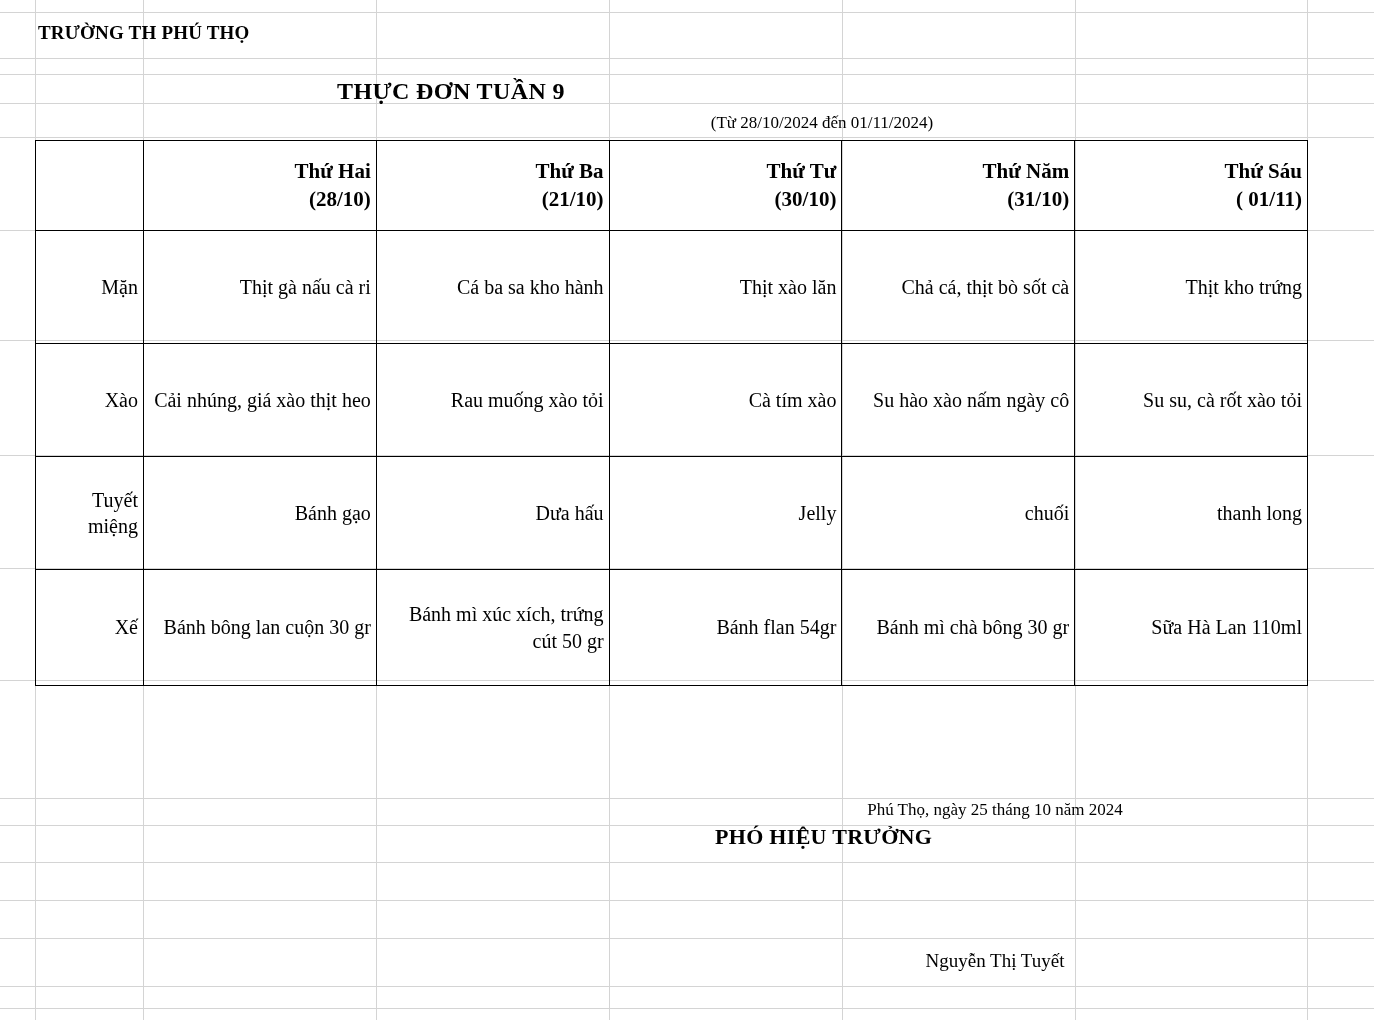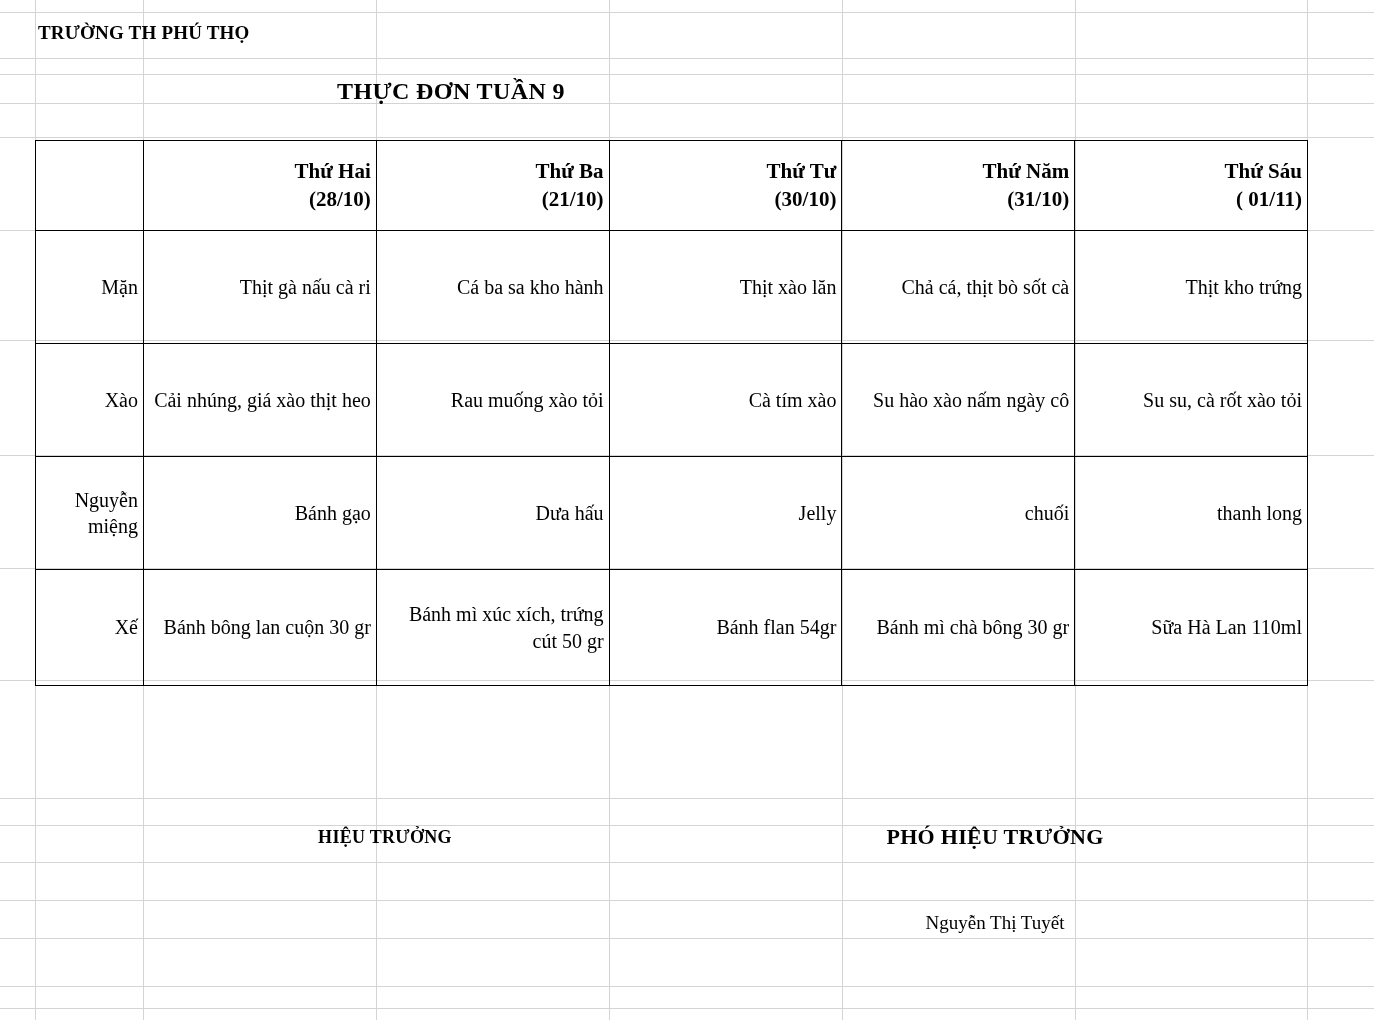--- a/index.html
+++ b/index.html
@@ -128,30 +128,29 @@
     font-size: 18px;
     font-weight: bold;
     letter-spacing: .3px;
     color: #000;
   }
   #vice-principal-title {
     position: absolute;
     left: 715px;
     top: 824px;
     width: 560px;
-    text-align: center;
     font-size: 22px;
     font-weight: bold;
     letter-spacing: .3px;
     color: #000;
   }
   #signer-name {
     position: absolute;
     left: 715px;
-    top: 912px;
+    top: 950px;
     width: 560px;
     text-align: center;
     font-size: 19px;
     color: #000;
   }
 </style>
 </head>
 <body>
 
 <div id="sheet">
@@ -180,20 +179,21 @@
     <div class="gridline-v" style="left: 1075px; background: rgb(212, 212, 212);"></div>
     <div class="gridline-v" style="left: 1307px; background: rgb(212, 212, 212);"></div>
   </div>
 
 <div id="content">
 
   <div id="school-name">TRƯỜNG TH PHÚ THỌ</div>
 
   <div id="doc-title">THỰC ĐƠN TUẦN 9</div>
 
+  <div id="doc-subtitle">(Từ 28/10/2024 đến 01/11/2024)</div>
 
   <table id="menu-table">
     <colgroup>
       <col class="c-label">
       <col class="c-day">
         <col class="c-day">
         <col class="c-day">
         <col class="c-day">
         <col class="c-day">
     </colgroup>
@@ -233,38 +233,38 @@
       </tr>
       <tr>
         <td class="row-label">Xào</td>
         <td>Cải nhúng, giá xào thịt heo</td>
         <td>Rau muống xào tỏi</td>
         <td>Cà tím xào</td>
         <td>Su hào xào nấm ngày cô</td>
         <td>Su su, cà rốt xào tỏi</td>
       </tr>
       <tr>
-        <td class="row-label">Nguyễn miệng</td>
+        <td class="row-label">Tuyết miệng</td>
         <td>Bánh gạo</td>
         <td>Dưa hấu</td>
         <td>Jelly</td>
         <td>chuối</td>
         <td>thanh long</td>
       </tr>
       <tr>
         <td class="row-label">Xế</td>
         <td>Bánh bông lan cuộn 30 gr</td>
         <td>Bánh mì xúc xích, trứng cút 50 gr</td>
         <td>Bánh flan 54gr</td>
         <td>Bánh mì chà bông 30 gr</td>
         <td>Sữa Hà Lan 110ml</td>
       </tr>
     </tbody>
   </table>
 
-
-  <div id="principal-title">HIỆU TRƯỞNG</div>
+  <div id="place-date">Phú Thọ, ngày 25 tháng 10 năm 2024</div>
+
 
   <div id="vice-principal-title">PHÓ HIỆU TRƯỞNG</div>
 
   <div id="signer-name">Nguyễn Thị Tuyết</div>
 
 </div>
 
 </body></html>

